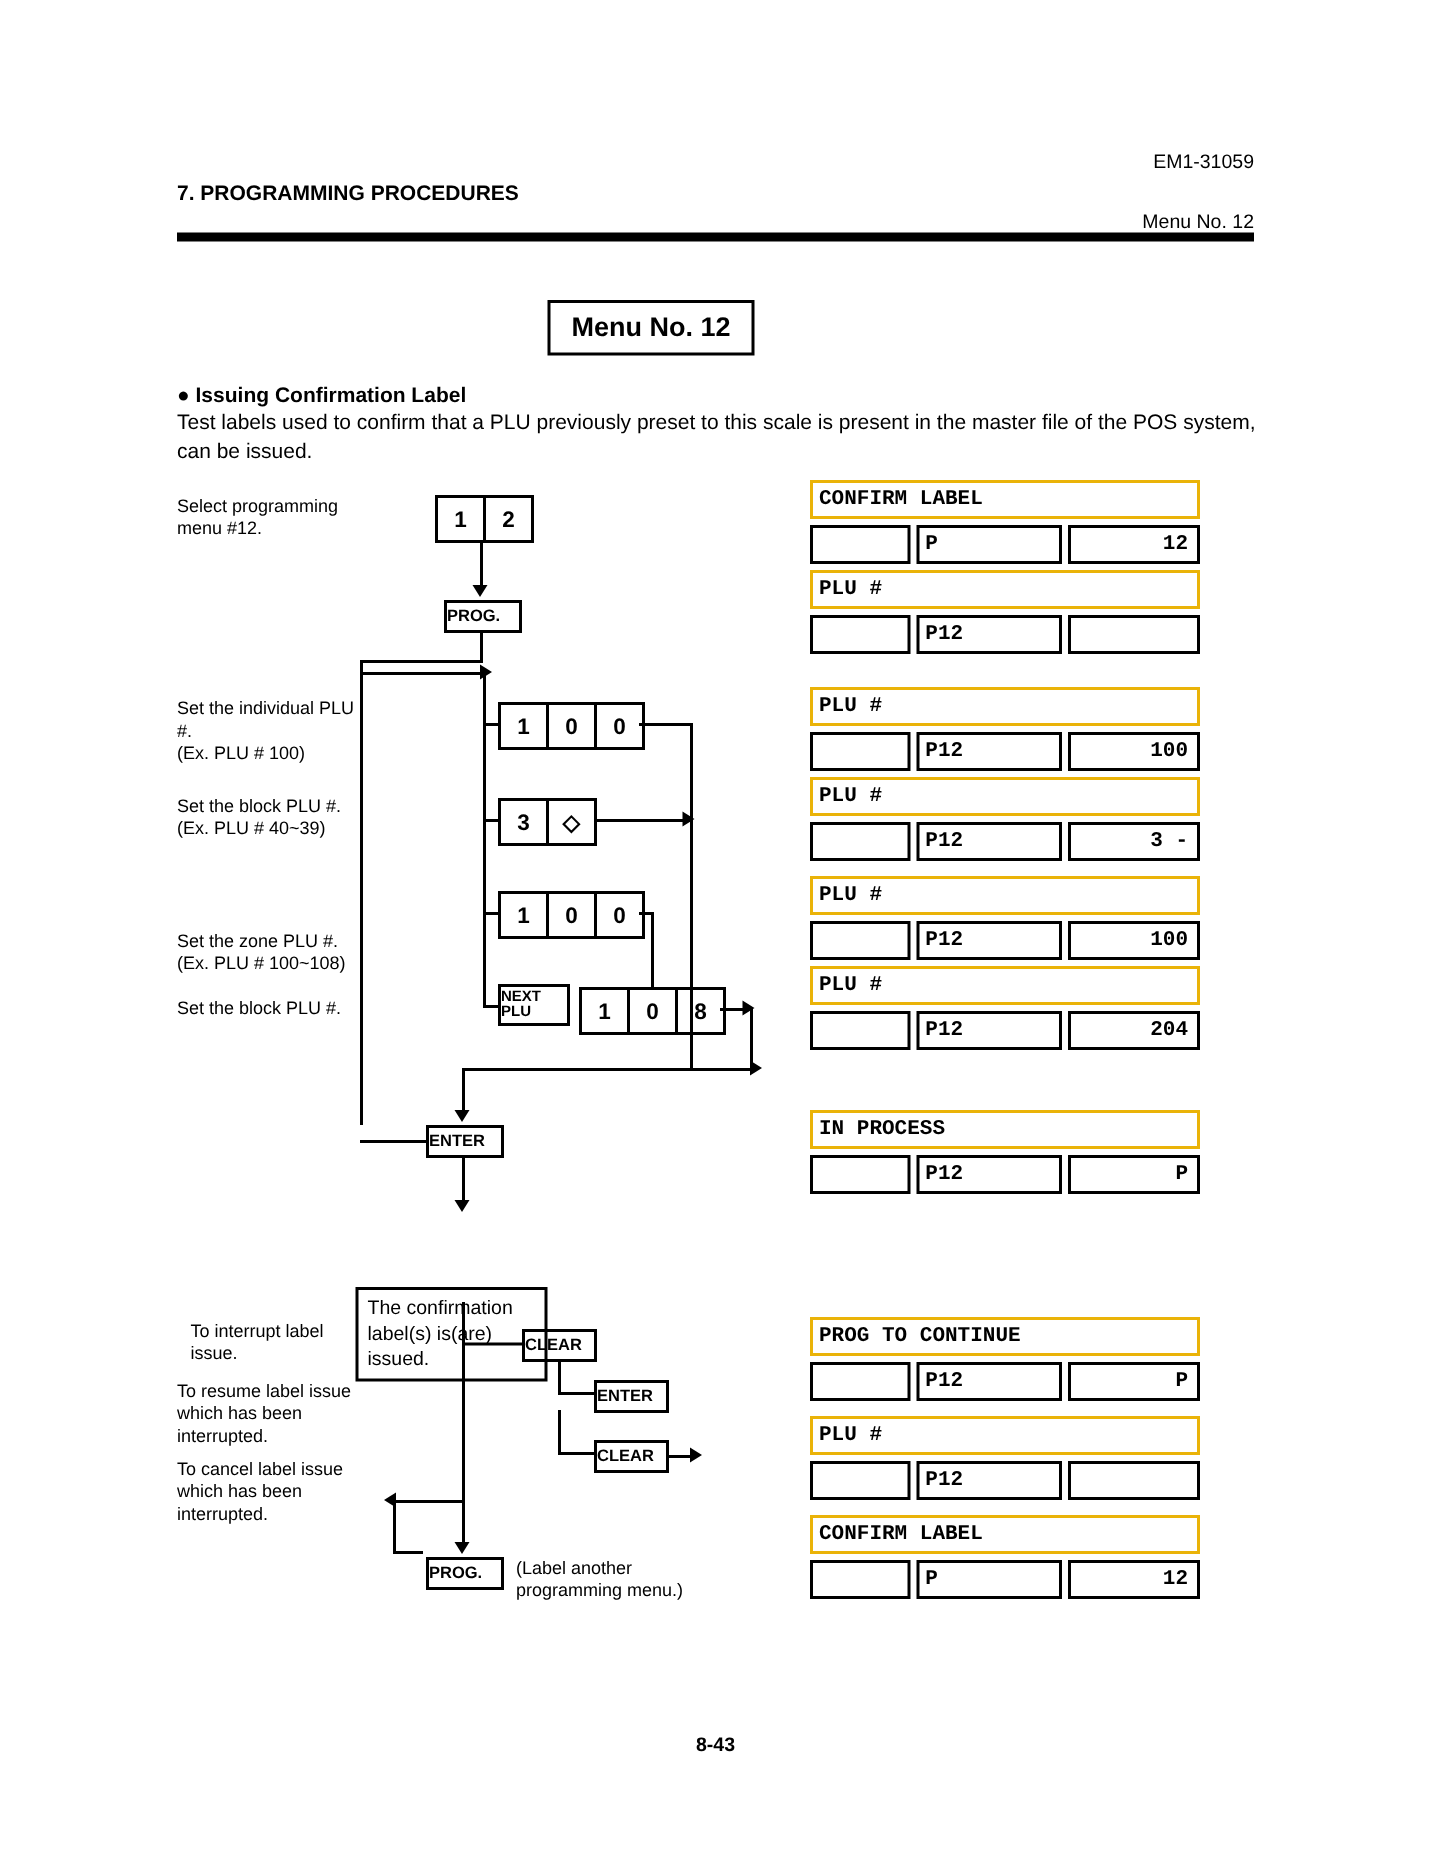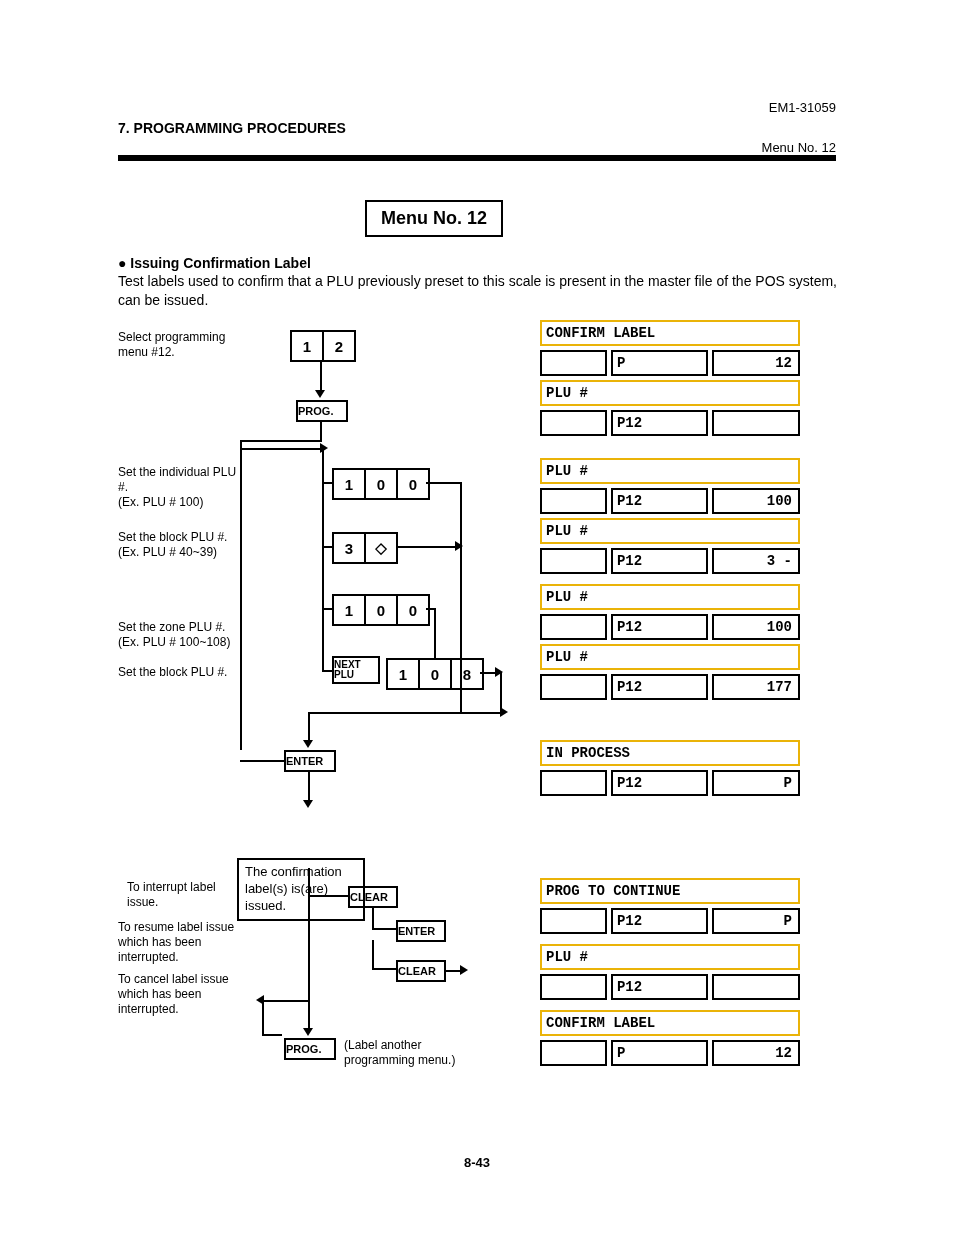--- a/index.html
+++ b/index.html
@@ -200,21 +200,21 @@
     <div class="c1"></div>
     <div class="c2">P12</div>
     <div class="c3">100</div>
   </div>
 </div>
 <div class="disp" style="top:644px;">
   <div class="drow1">PLU #</div>
   <div class="drow2">
     <div class="c1"></div>
     <div class="c2">P12</div>
-    <div class="c3">177</div>
+    <div class="c3">204</div>
   </div>
 </div>
 <div class="disp" style="top:740px;">
   <div class="drow1">IN PROCESS</div>
   <div class="drow2">
     <div class="c1"></div>
     <div class="c2">P12</div>
     <div class="c3">P</div>
   </div>
 </div>

